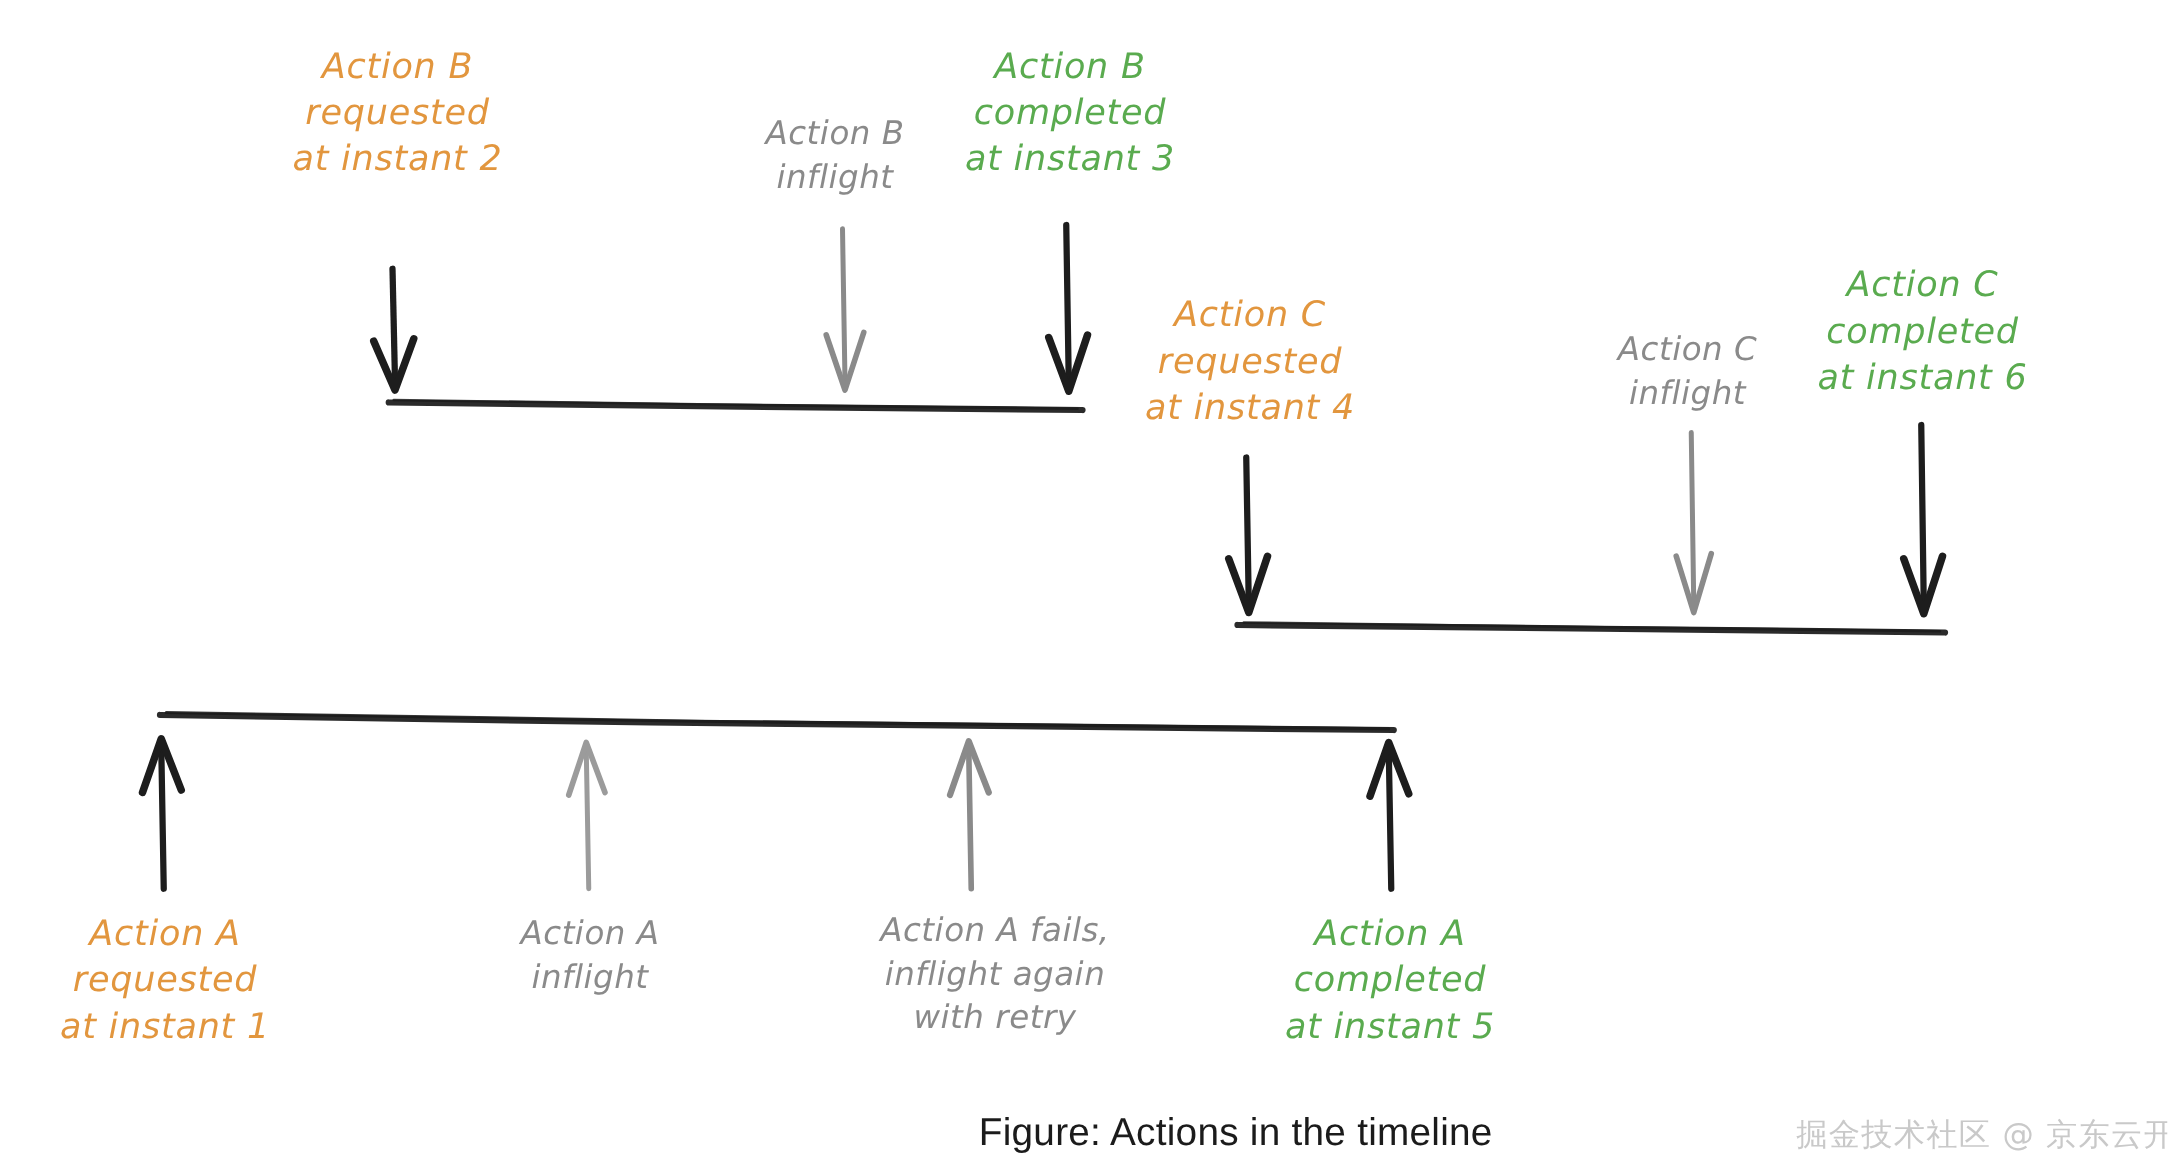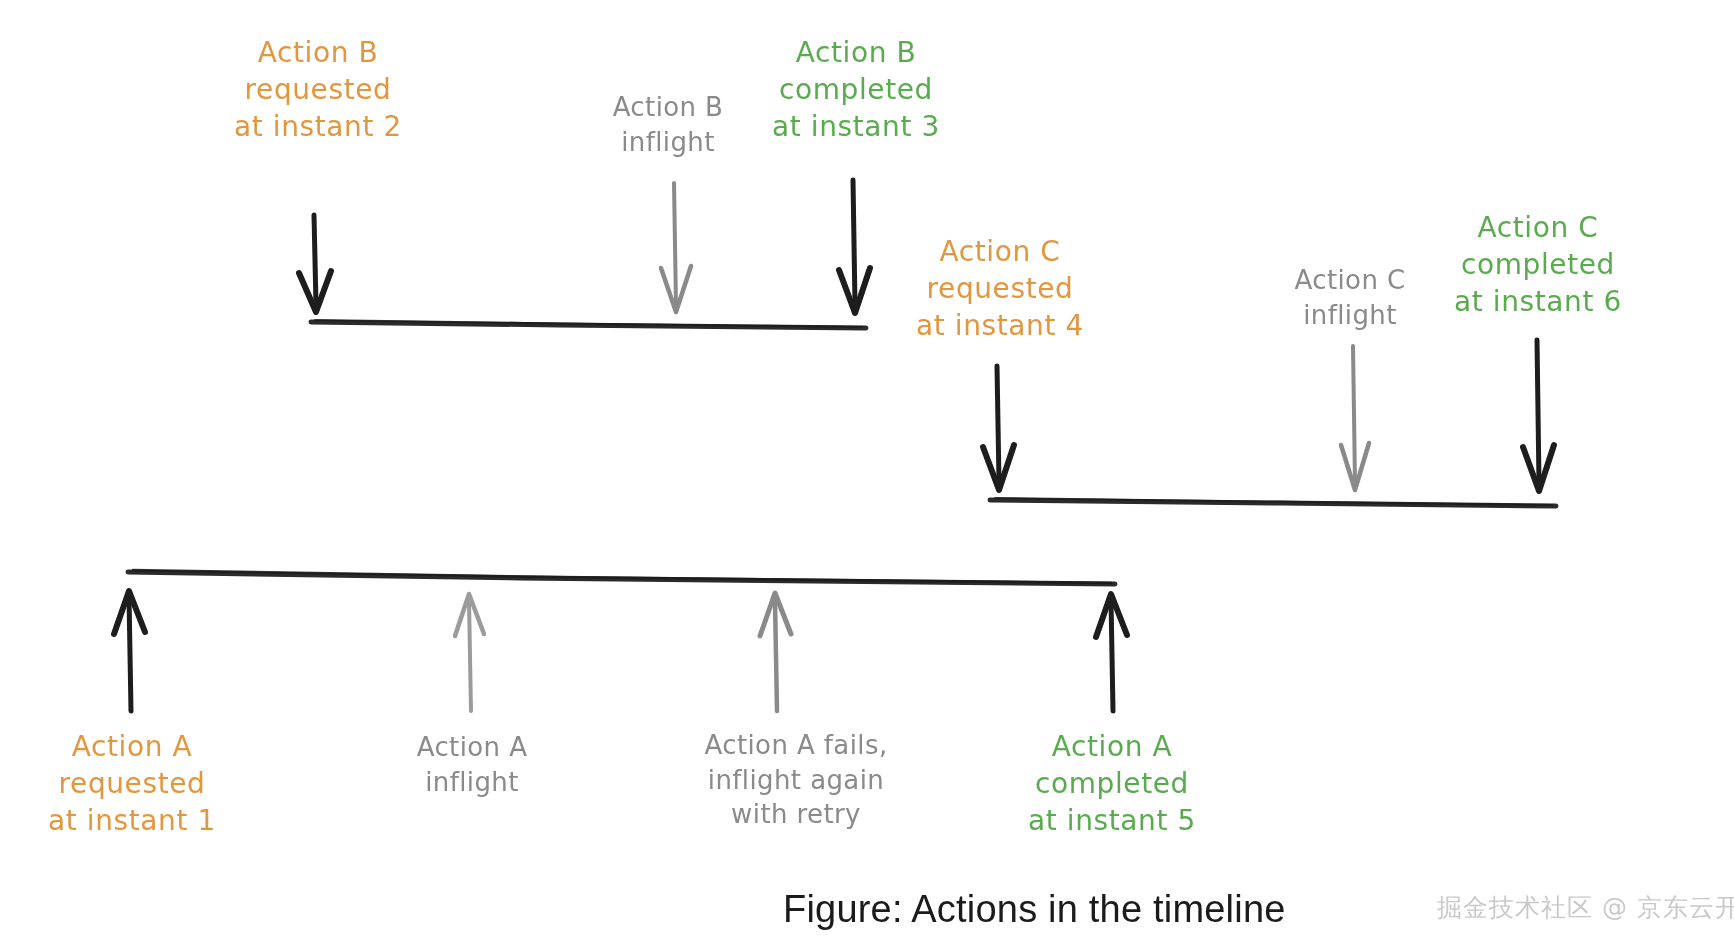--- a/index.html
+++ b/index.html
@@ -25,33 +25,34 @@
     height: 938px;
   }
   .label {
     position: absolute;
     font-family: "DejaVu Sans", sans-serif;
     font-size: 28px;
     line-height: 1.33;
     text-align: center;
     white-space: pre-line;
     letter-spacing: 0.6px;
+    font-style: italic;
     font-weight: 400;
     transform: translateX(-50%);
     pointer-events: none;
   }
   .label.requested { color: #e2963e; }
   .label.inflight  { color: #8a8a8a; font-size: 26px; letter-spacing: 0.4px; }
   .label.completed { color: #5aab4f; }
 
   .caption {
     position: absolute;
     font-family: "Liberation Sans", sans-serif;
     font-style: normal;
-    font-size: 38px;
+    font-size: 31px;
     color: #1b1b1b;
     letter-spacing: 0.2px;
     white-space: nowrap;
   }
   .watermark {
     position: absolute;
     font-family: "DejaVu Sans", sans-serif;
     font-size: 25px;
     color: #c9c9c9;
     letter-spacing: 1px;

